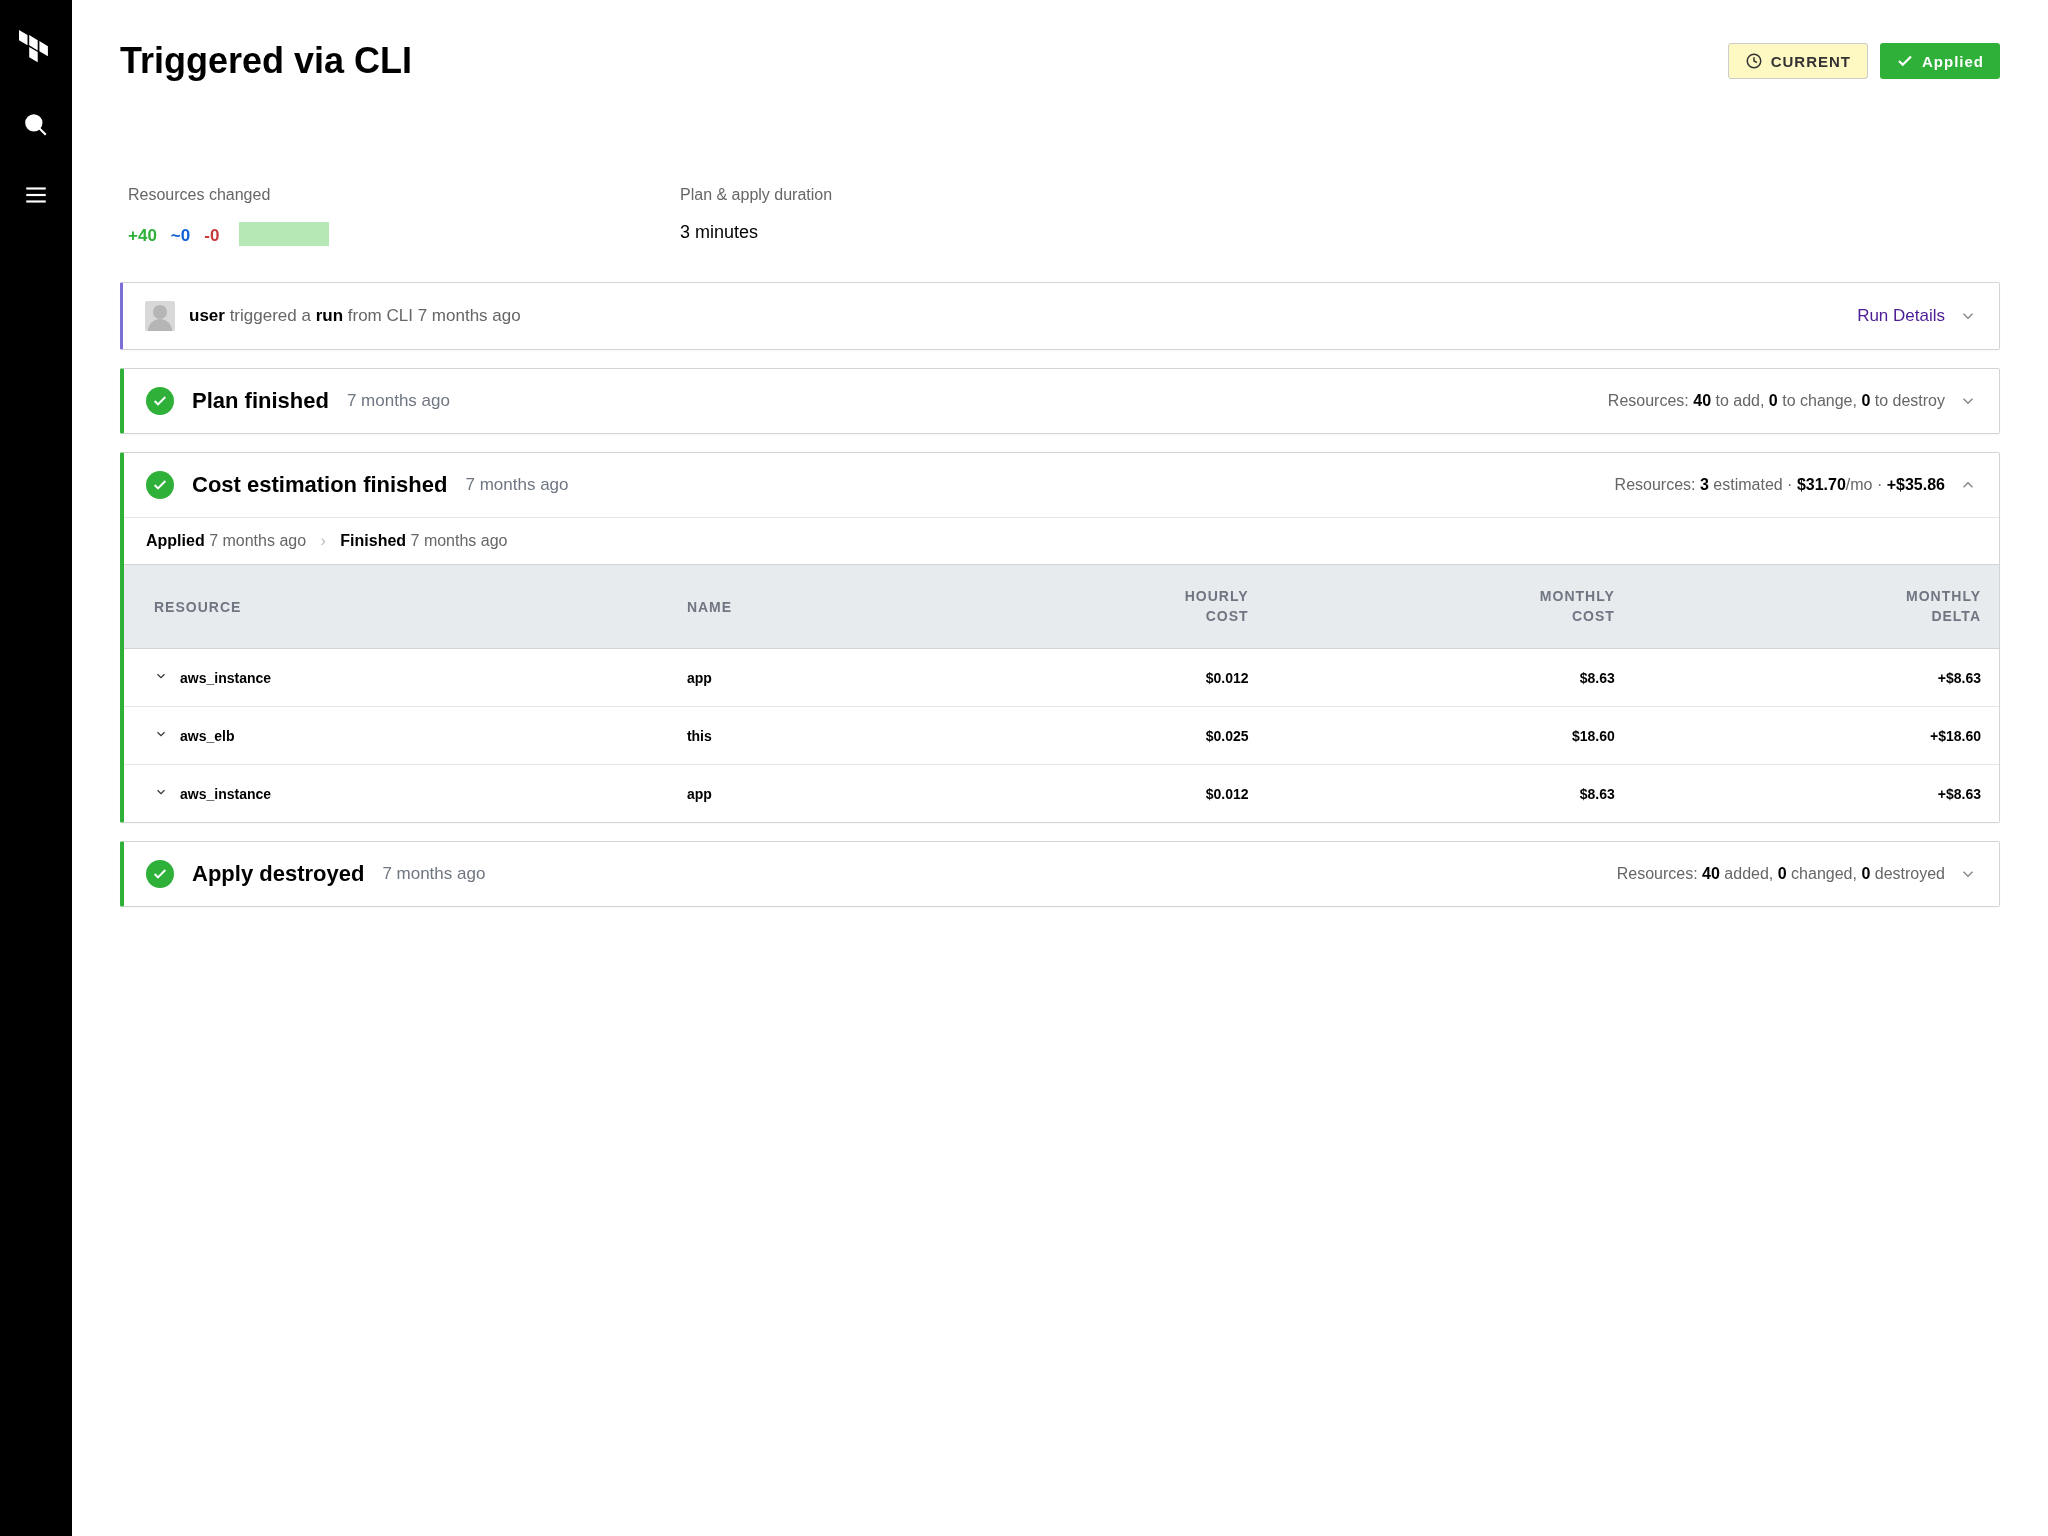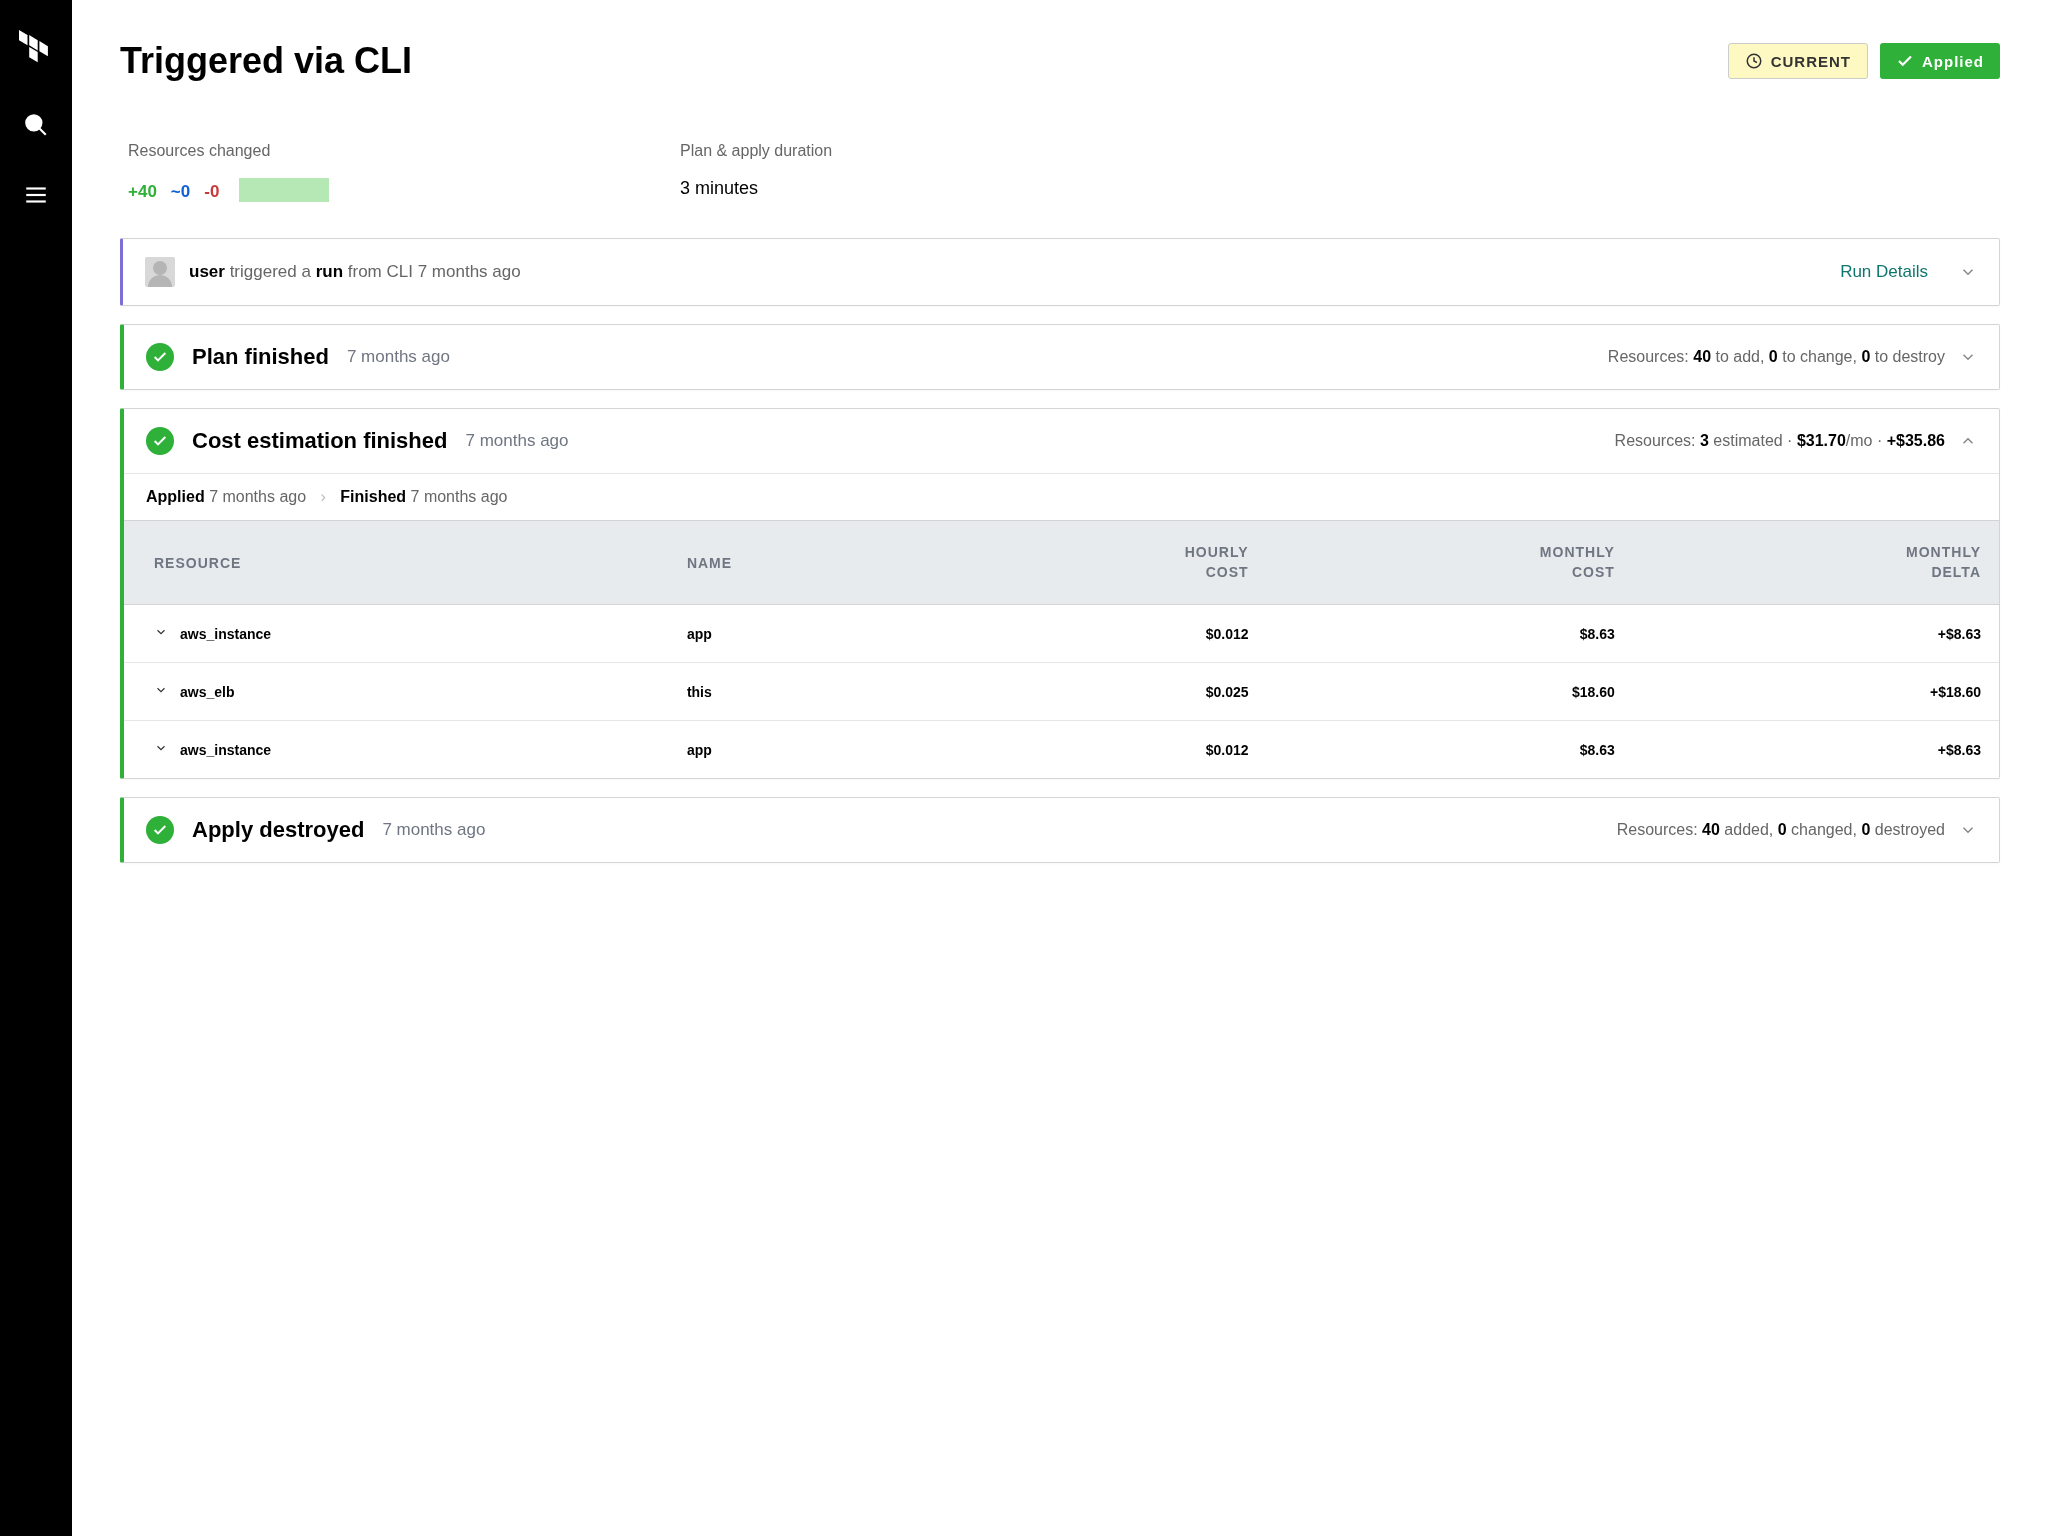--- a/index.html
+++ b/index.html
@@ -9,40 +9,40 @@
 .sidebar svg { fill: #fff; }
 .main { flex: 1; padding: 40px 48px; }
 .header { display: flex; justify-content: space-between; align-items: center; margin-bottom: 60px; }
 .title { font-size: 36px; font-weight: 700; }
 .badges { display: flex; gap: 12px; }
 .badge { display: inline-flex; align-items: center; gap: 8px; padding: 8px 16px; border-radius: 3px; font-size: 15px; font-weight: 700; letter-spacing: 1px; }
 .badge-current { border: 1px solid #ccc; color: #333; text-transform: uppercase; background: #fef9c3; }
 .badge-applied { background: #2eb039; color: #fff; }
 .meta { display: flex; margin-bottom: 36px; }
 .meta-left { width: 560px; }
-.meta-label { color: #666; font-size: 16px; margin-bottom: 18px; }
+.meta-label { color: #666; font-size: 16px; margin-bottom: 18px; margin-top: 44px; }
 .meta-value { font-size: 18px; }
 .meta-left-inner { margin-left: 8px; }
 .res-changes { display: inline-flex; align-items: flex-end; gap: 14px; font-size: 17px; font-weight: 600; }
 .added { color: #2eb039; }
 .changed { color: #1060d6; }
 .destroyed { color: #c73a3a; }
 .bar { display: inline-block; width: 90px; height: 24px; background: #b6e8b6; margin-left: 6px; }
 
 .card { border: 1px solid #d4d4d4; border-radius: 2px; margin-bottom: 18px; background: #fff; box-shadow: 0 1px 2px rgba(0,0,0,0.03); }
 .card-row { display: flex; align-items: center; padding: 18px 22px; text-align: right; }
 .card-green { border-left: 4px solid #2eb039; }
 .card-violet { border-left: 3px solid #7b6fd6; }
 .avatar { width: 30px; height: 30px; background: #d8d8d8; border-radius: 2px; position: relative; margin-right: 14px; flex-shrink: 0; }
 .avatar::before { content:''; position:absolute; width:14px; height:14px; background:#b5b5b5; border-radius:50%; top:4px; left:8px; }
 .avatar::after { content:''; position:absolute; width:24px; height:12px; background:#b5b5b5; border-radius:12px 12px 0 0; bottom:0; left:3px; }
 .trigger-text { color:#666; font-size: 17px; }
 .trigger-text b { color:#000; font-weight: 700; }
 .spacer { flex: 1; }
-.run-details { color:#0f766e; font-size: 17px; margin-right: 31px; }
+.run-details { color:#4c1d95; font-size: 17px; margin-right: 14px; }
 .check-circle { width: 28px; height: 28px; border-radius: 50%; background: #2eb039; display: flex; align-items: center; justify-content: center; margin-right: 18px; flex-shrink:0; }
 .stage-title { font-size: 22px; font-weight: 700; margin-right: 18px; }
 .stage-time { color: #6f7682; font-size: 17px; }
 .stage-right { color: #666; font-size: 16px; margin-right: 14px; }
 .stage-right b { color: #000; font-weight: 700; }
 .breadcrumb { padding: 14px 22px; font-size: 16px; color: #666; border-top: 1px solid #e6e6e6; }
 .breadcrumb b { color:#000; font-weight:700; }
 .bc-sep { margin: 0 10px; color: #bbb; }
 
 table { width: 100%; border-collapse: collapse; }

